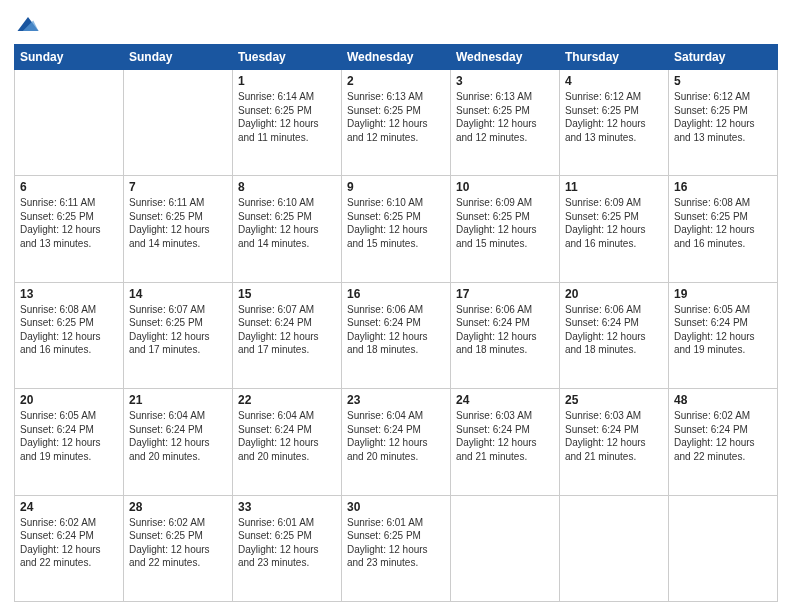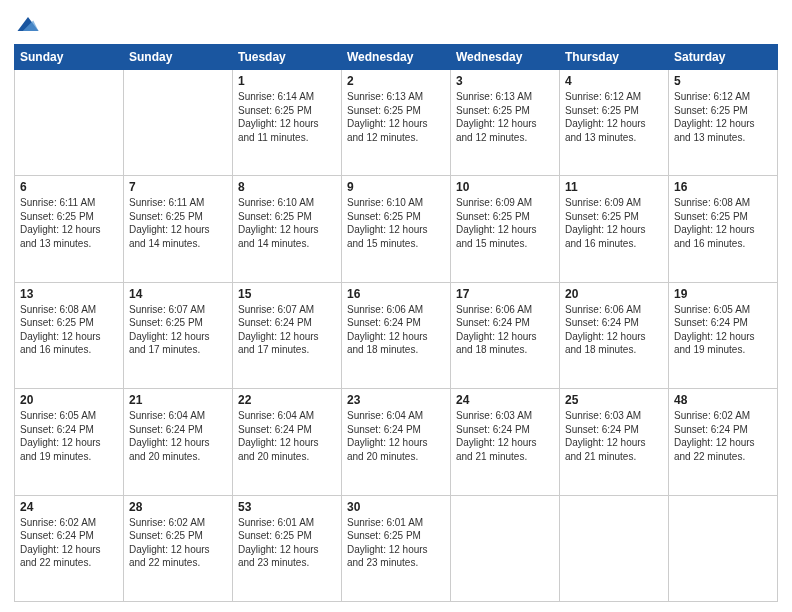--- a/index.html
+++ b/index.html
@@ -304,21 +304,21 @@
 Sunset: 6:24 PM
 Daylight: 12 hours and 22 minutes.</div>
           </td>
           <td>
             <span class="day-number">28</span>
             <div class="day-info" style="white-space: pre-line;">Sunrise: 6:02 AM
 Sunset: 6:25 PM
 Daylight: 12 hours and 22 minutes.</div>
           </td>
           <td>
-            <span class="day-number">53</span>
+            <span class="day-number">33</span>
             <div class="day-info" style="white-space: pre-line;">Sunrise: 6:01 AM
 Sunset: 6:25 PM
 Daylight: 12 hours and 23 minutes.</div>
           </td>
           <td>
             <span class="day-number">30</span>
             <div class="day-info" style="white-space: pre-line;">Sunrise: 6:01 AM
 Sunset: 6:25 PM
 Daylight: 12 hours and 23 minutes.</div>
           </td>

